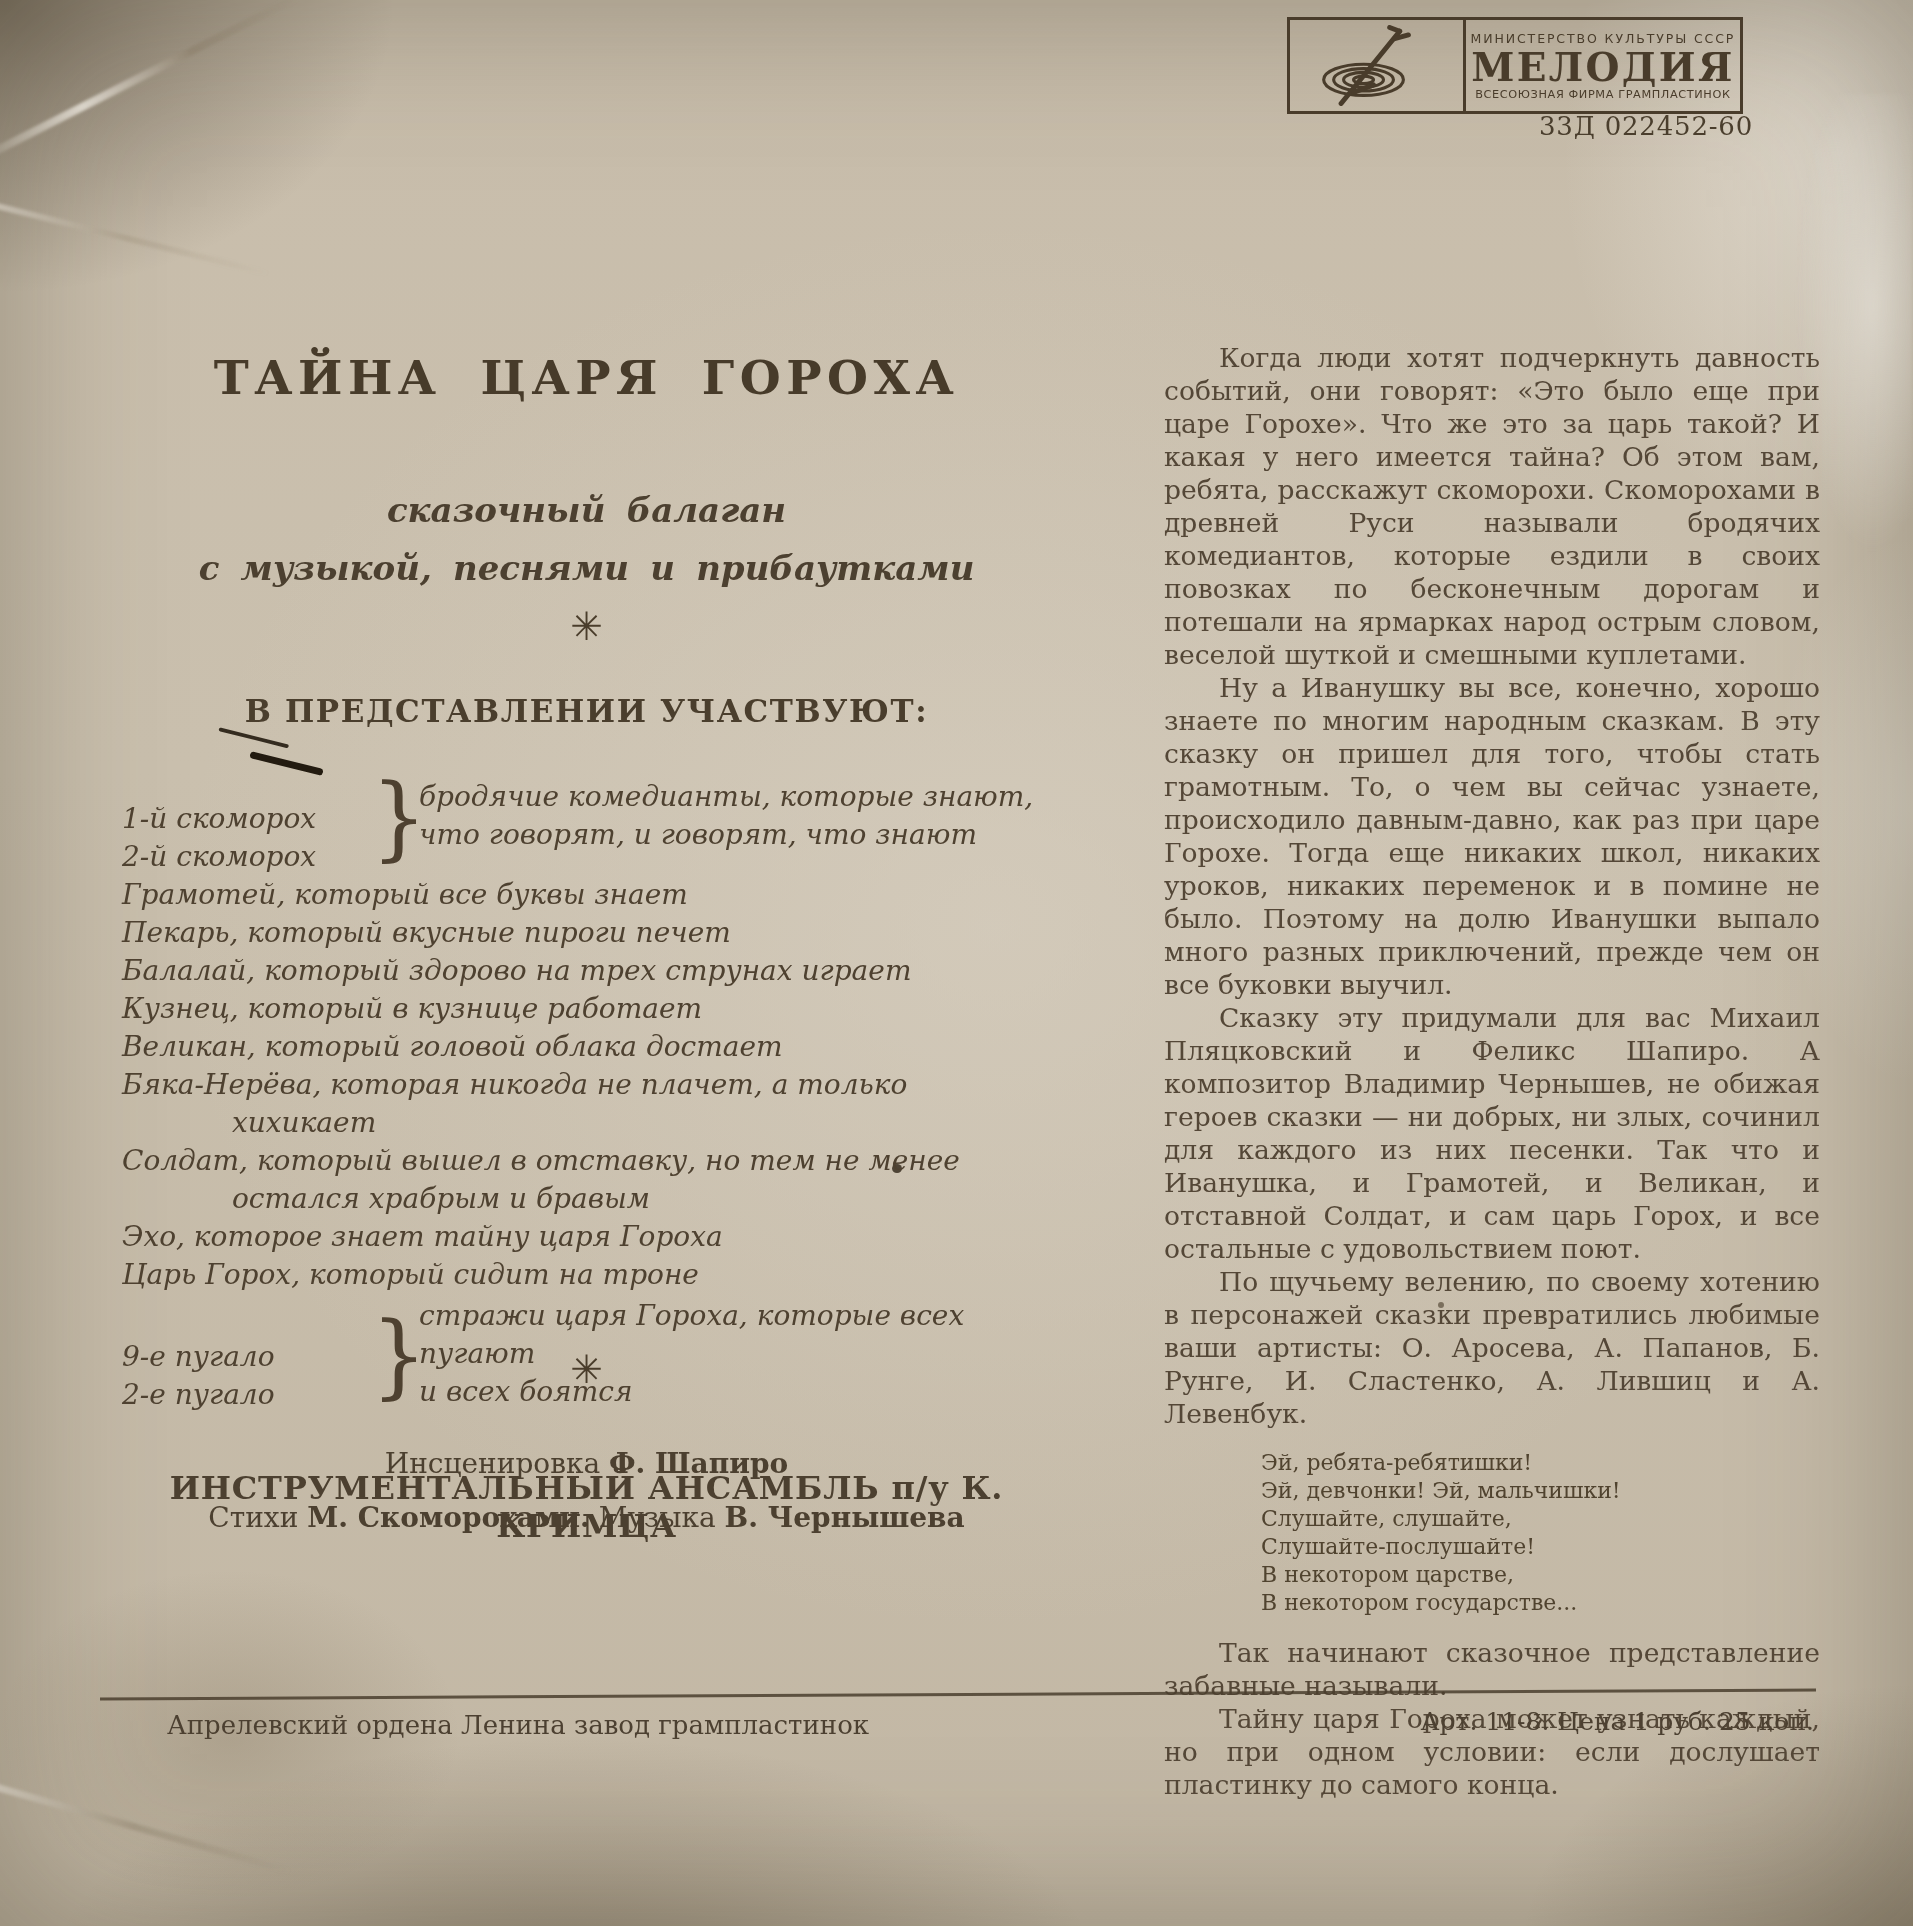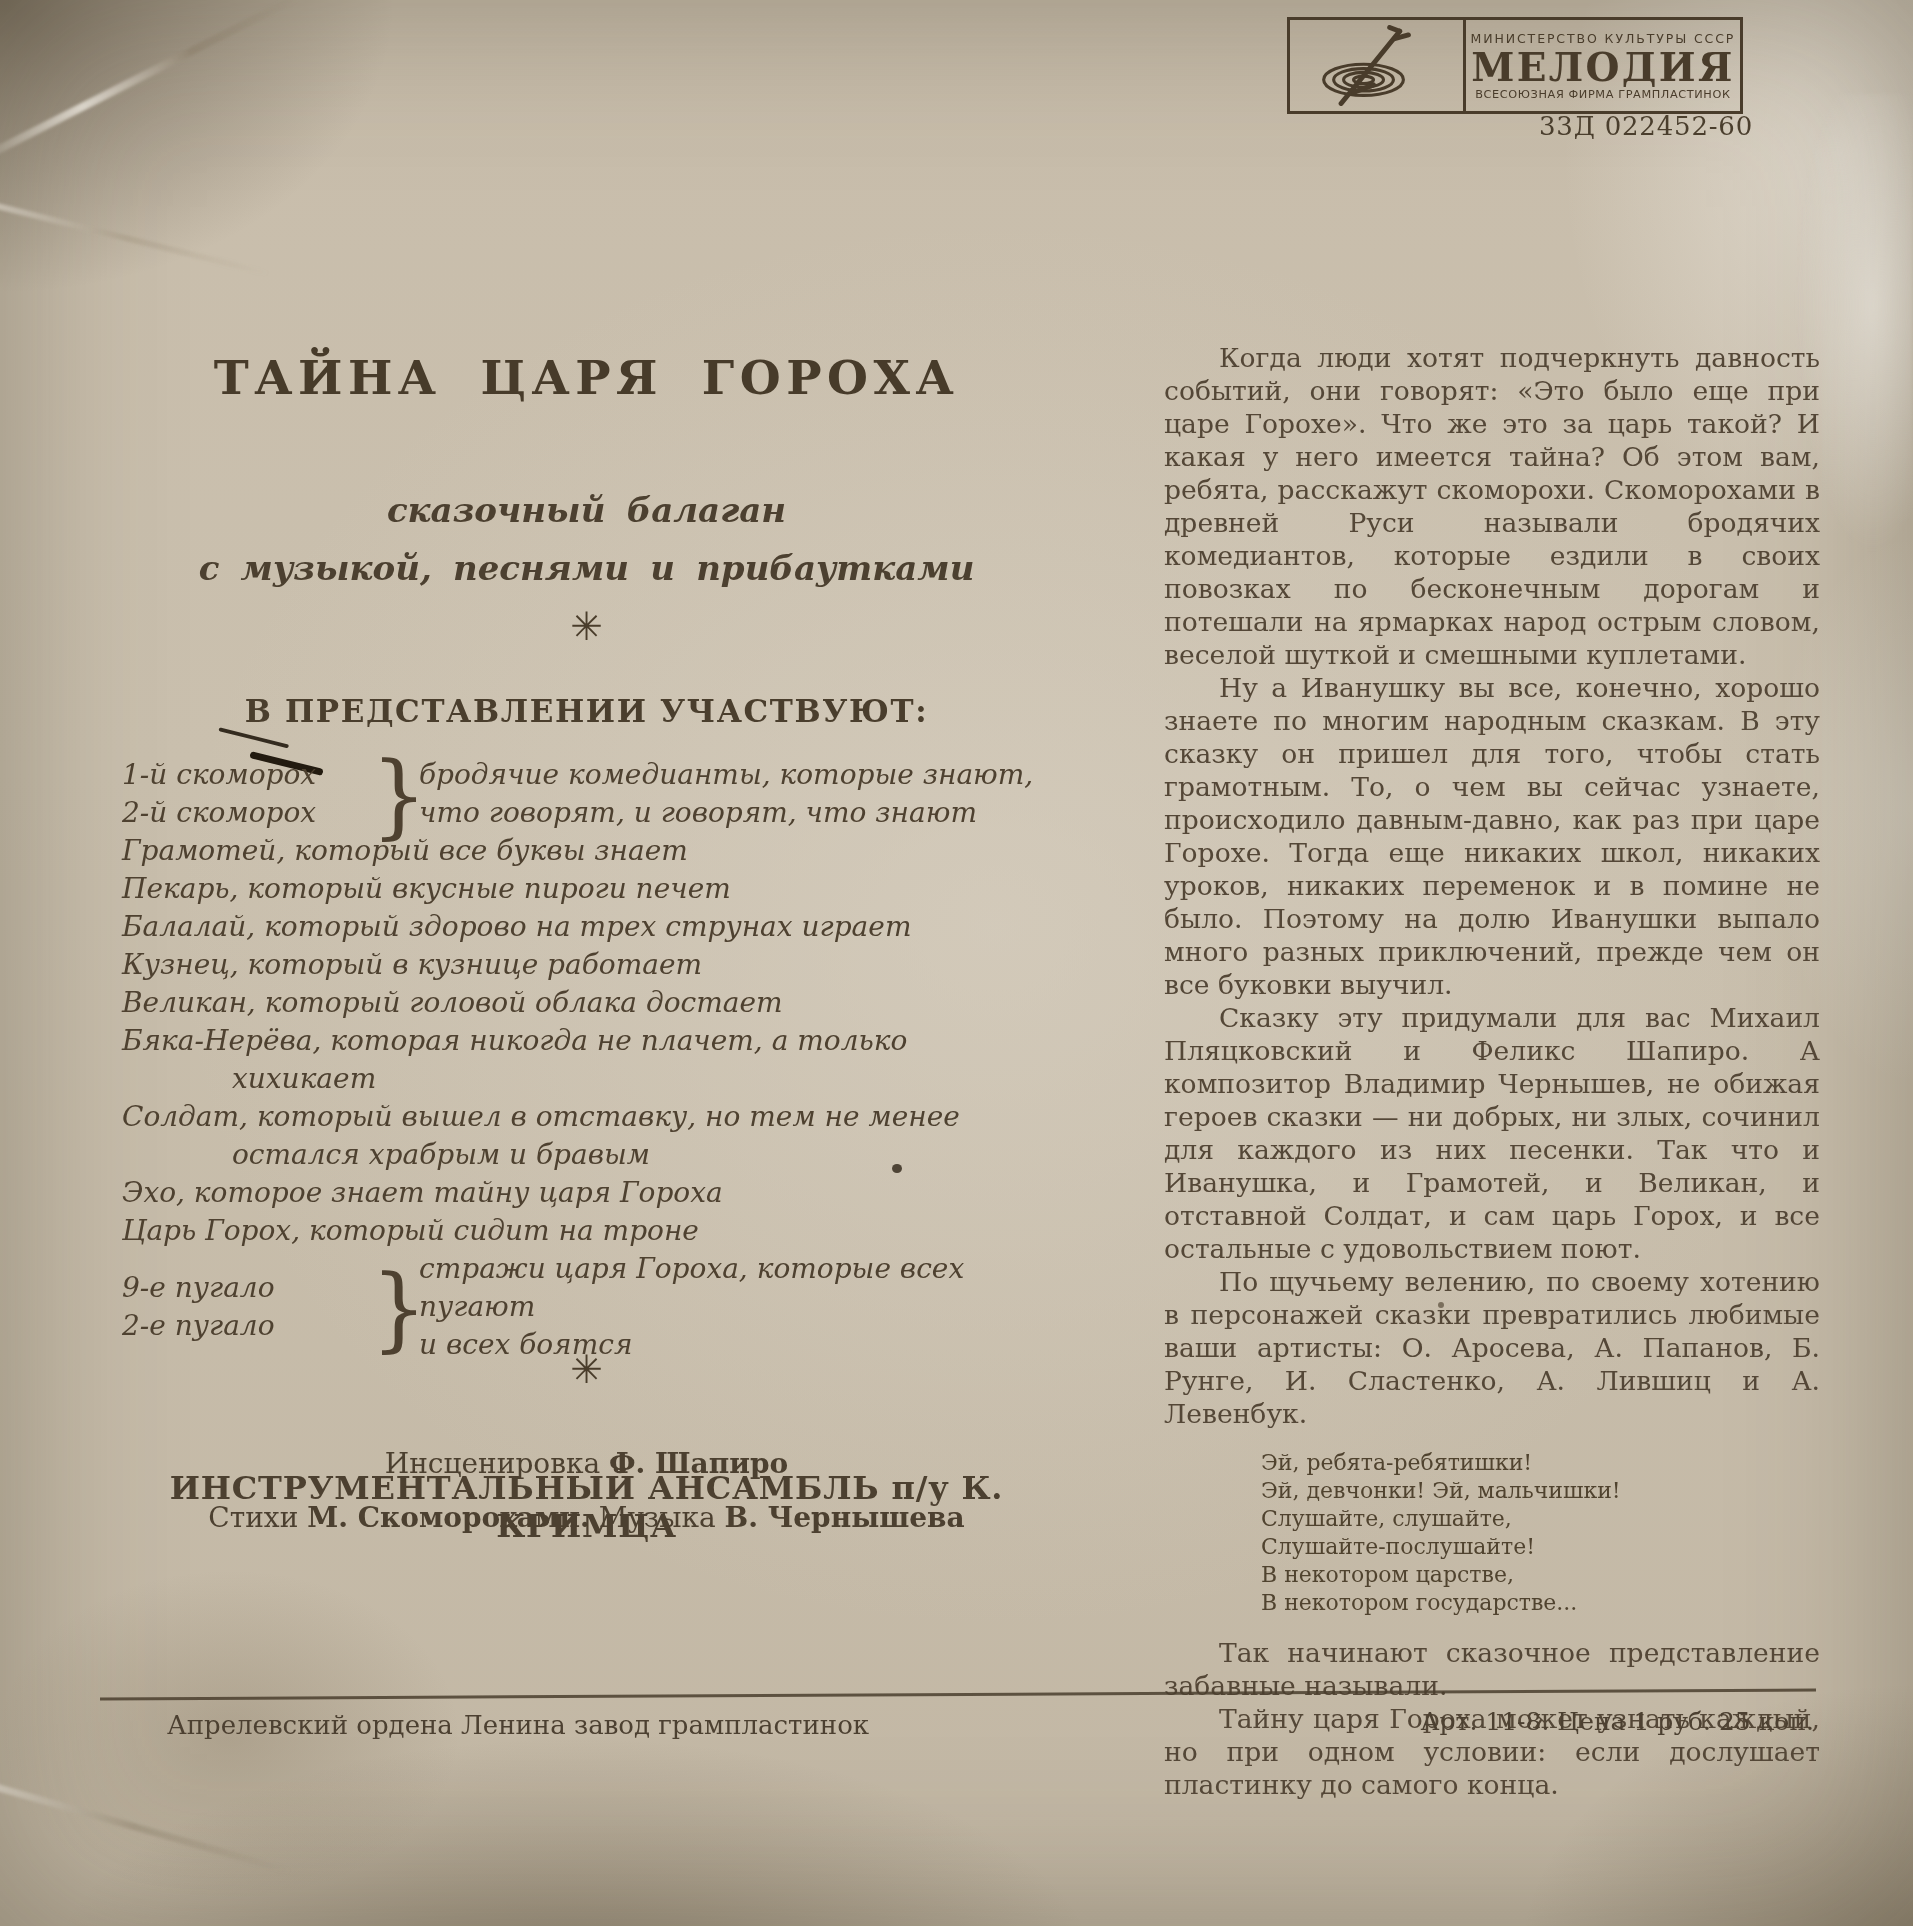--- a/index.html
+++ b/index.html
@@ -60,21 +60,21 @@
   .subtitle-2{top:548px;}
   .ornament{position:absolute;left:133px;width:907px;text-align:center;
     font-size:39px;color:#4a3d2b;font-family:"DejaVu Sans","Liberation Sans",sans-serif;}
   .ornament-1{top:604px;}
   .ornament-2{top:1347px;}
   .cast-header{position:absolute;left:133px;top:693px;width:907px;text-align:center;
     font-size:31px;font-weight:bold;letter-spacing:1.6px;color:#4a3e2d;}
   .cast-block{position:absolute;left:122px;top:756px;width:923px;
     font-style:italic;font-size:28px;line-height:38px;color:#4e4130;}
   .cast-group{display:flex;align-items:center;}
-  .cast-names{width:249px;flex:none;}
+  .cast-names{width:249px;flex:none;margin-top:44px;}
   .cast-brace{flex:none;width:48px;font-size:88px;font-weight:200;line-height:75px;
     transform:scaleY(1.05);font-style:normal;color:#4e4130;}
   .cast-descs{flex:1;}
   .cast-items .cast-item{max-width:845px;padding-left:110px;text-indent:-110px;}
 
   .credits-line{position:absolute;left:133px;width:907px;text-align:center;font-size:28px;color:#4c4030;margin-top:9px;}
   .credits-1{top:1438px;}
   .credits-2{top:1492px;}
   .credits-3{top:1460px;font-size:32px;letter-spacing:0.8px;font-weight:700;}
   .credits-line b{font-weight:bold;}

